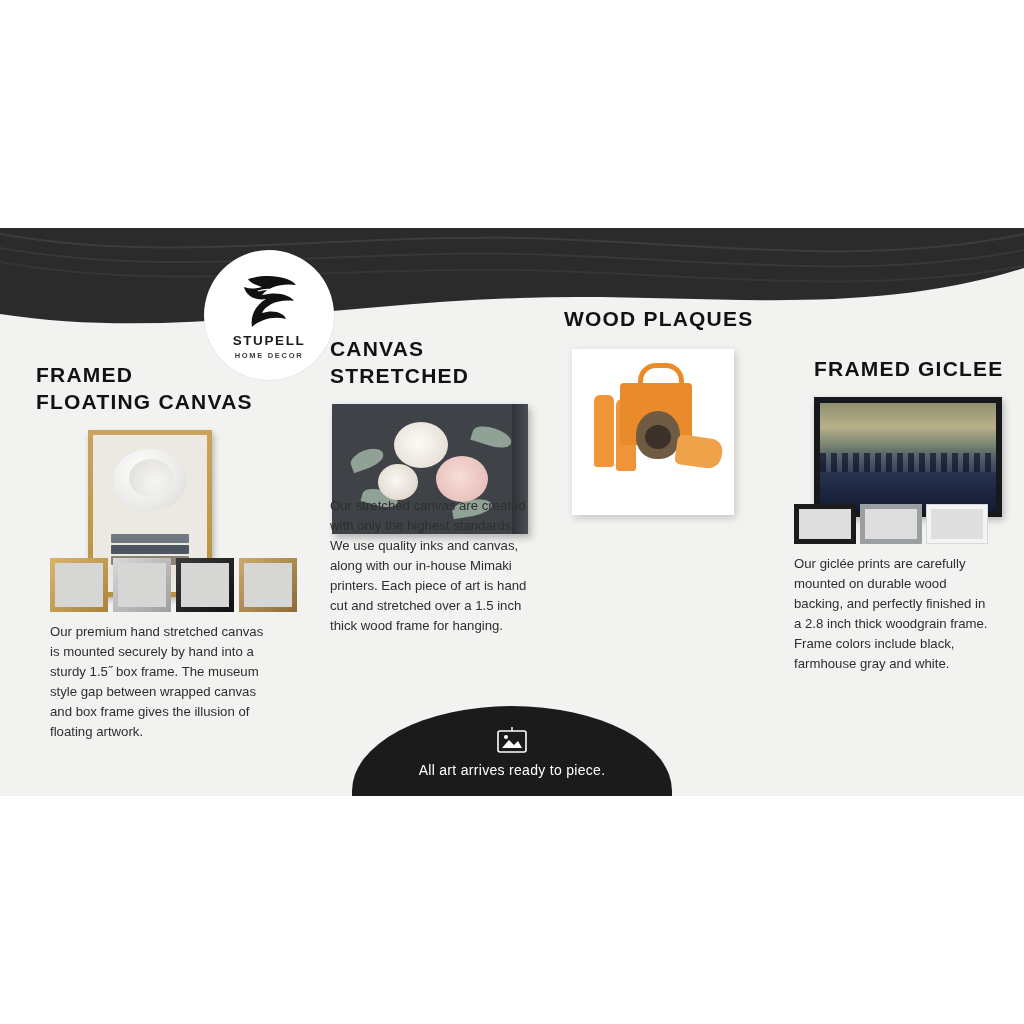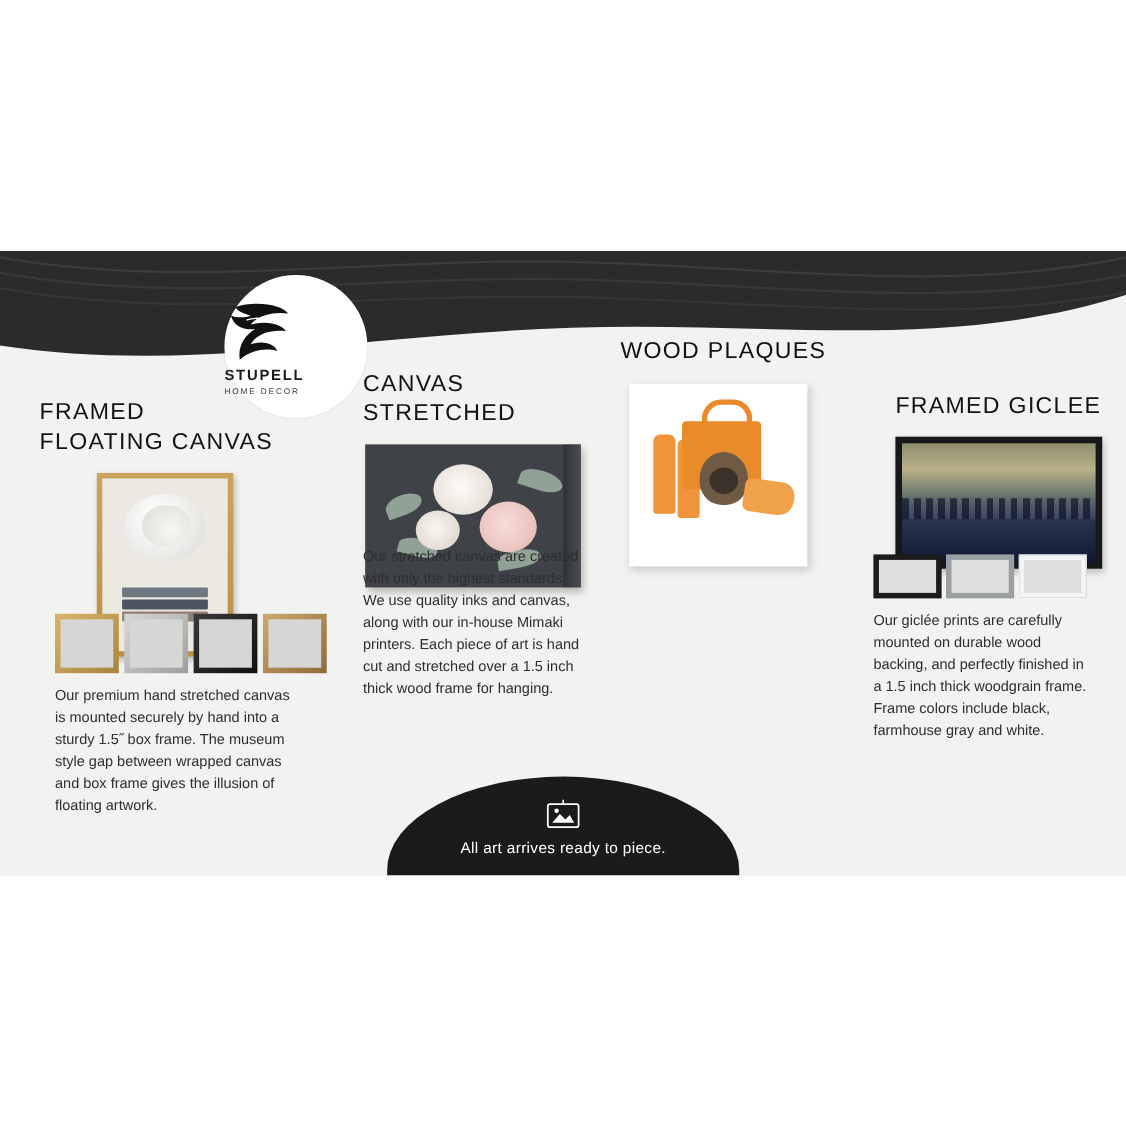--- a/index.html
+++ b/index.html
@@ -38,45 +38,46 @@
   .logo-badge {
     position: absolute;
     left: 204px;
     top: 22px;
     width: 130px;
     height: 130px;
     border-radius: 50%;
     background: #ffffff;
     display: flex;
     flex-direction: column;
-    align-items: flex-start;
+    align-items: center;
     justify-content: center;
     box-shadow: 0 0 0 1px rgba(0,0,0,0.04);
   }
   .logo-mark { width: 62px; height: 58px; margin-bottom: 2px; }
   .logo-name {
     font-size: 13.5px;
     letter-spacing: 1.6px;
     font-weight: bold;
     color: #1b1b1b;
     margin-top: 2px;
   }
   .logo-sub {
     font-size: 7.5px;
     letter-spacing: 1.7px;
     color: #3b3b3b;
     margin-top: 3px;
+    font-weight: bold;
   }
 
   .col {
     position: absolute;
   }
   .col-title {
     font-size: 21px;
-    font-weight: normal;
+    font-weight: bold;
     letter-spacing: 1.2px;
     color: #121212;
     line-height: 1.28;
     text-transform: uppercase;
   }
   .col-body {
     font-size: 13.2px;
     line-height: 1.52;
     color: #2e2e2e;
   }
@@ -350,21 +351,21 @@
           <i></i>
         </div>
       <div class="fg-sw fg-gray">
           <i></i>
         </div>
       <div class="fg-sw fg-white">
           <i></i>
         </div>
     </div>
 
-    <div class="col-body" id="fg-text">Our giclée prints are carefully mounted on durable wood backing, and perfectly finished in a 1.5 inch thick woodgrain frame. Frame colors include black, farmhouse gray and white.</div>
+    <div class="col-body" id="fg-text">Our giclée prints are carefully mounted on durable wood backing, and perfectly finished in a 2.8 inch thick woodgrain frame. Frame colors include black, farmhouse gray and white.</div>
   </div>
 
   <div class="bottom-arc">
     <svg class="arc-icon" viewBox="0 0 34 28" xmlns="http://www.w3.org/2000/svg">
       <rect x="3" y="5" width="28" height="21" rx="2" fill="none" stroke="#ffffff" stroke-width="1.6"></rect>
       <path d="M7,22 L14,14 L19,19 L23,15 L27,22 Z" fill="#ffffff"></path>
       <circle cx="11" cy="11" r="2" fill="#ffffff"></circle>
       <path d="M17,5 L17,1" stroke="#ffffff" stroke-width="1.4"></path>
     </svg>
     <div class="arc-text">All art arrives ready to piece.</div>

